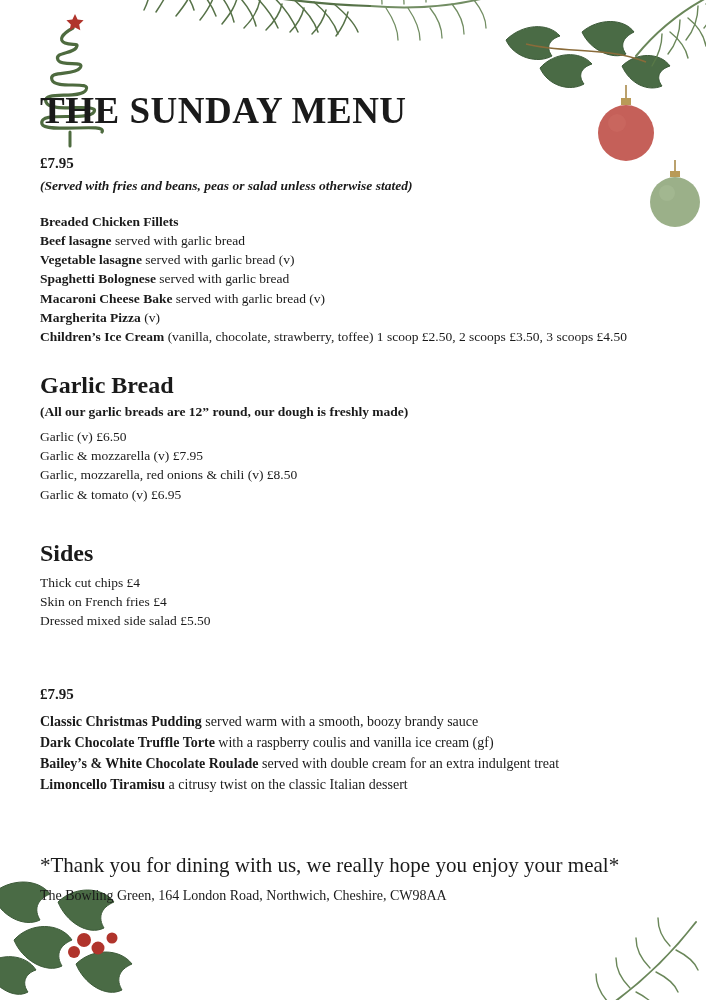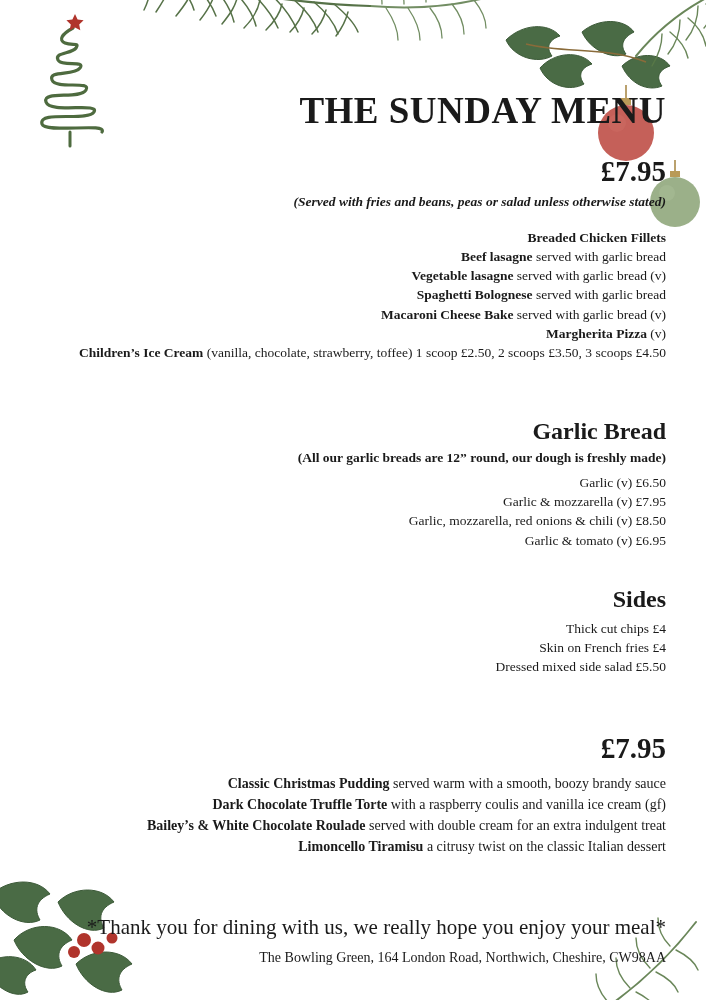--- a/index.html
+++ b/index.html
@@ -36,42 +36,42 @@
   .bauble-green { top: 160px; left: 645px; }
   .tree { top: 10px; left: 18px; }
   .holly-bottomleft { bottom: -10px; left: -20px; }
   .pine-bottomright { bottom: -30px; right: -30px; }
 
   
   .content {
     position: relative;
     z-index: 5;
     padding: 0 40px;
-    text-align: right;
+    text-align: left;
   }
 
   .main-title {
     font-family: "Liberation Serif", serif;
     font-weight: bold;
     font-size: 37px;
     letter-spacing: 0.5px;
     margin: 92px 0 0 0;
     line-height: 1;
   }
 
   .section-title {
     font-weight: bold;
     font-size: 24px;
     margin: 0;
     line-height: 1.25;
   }
 
   .section-price {
     font-weight: bold;
-    font-size: 29px;
+    font-size: 15px;
     margin: 2px 0 0 0;
   }
 
   .section-note {
     font-style: italic;
     font-weight: bold;
     font-size: 13.5px;
     margin: 6px 0 0 0;
   }
 
@@ -83,21 +83,21 @@
   .item {
     font-size: 13.5px;
     line-height: 1.42;
   }
   .item .nm { font-weight: bold; }
   .item .ds { font-weight: normal; }
 
   .block-children { margin-top: 26px; }
   .children-items { margin-top: 18px; }
 
-  .block-garlic { margin-top: 54px; }
+  .block-garlic { margin-top: 24px; }
   .garlic-note {
     font-weight: bold;
     font-size: 13.5px;
     margin: 4px 0 0 0;
   }
   .garlic-items { margin-top: 7px; }
 
   .block-sides { margin-top: 34px; }
   .sides-items { margin-top: 5px; }
 

